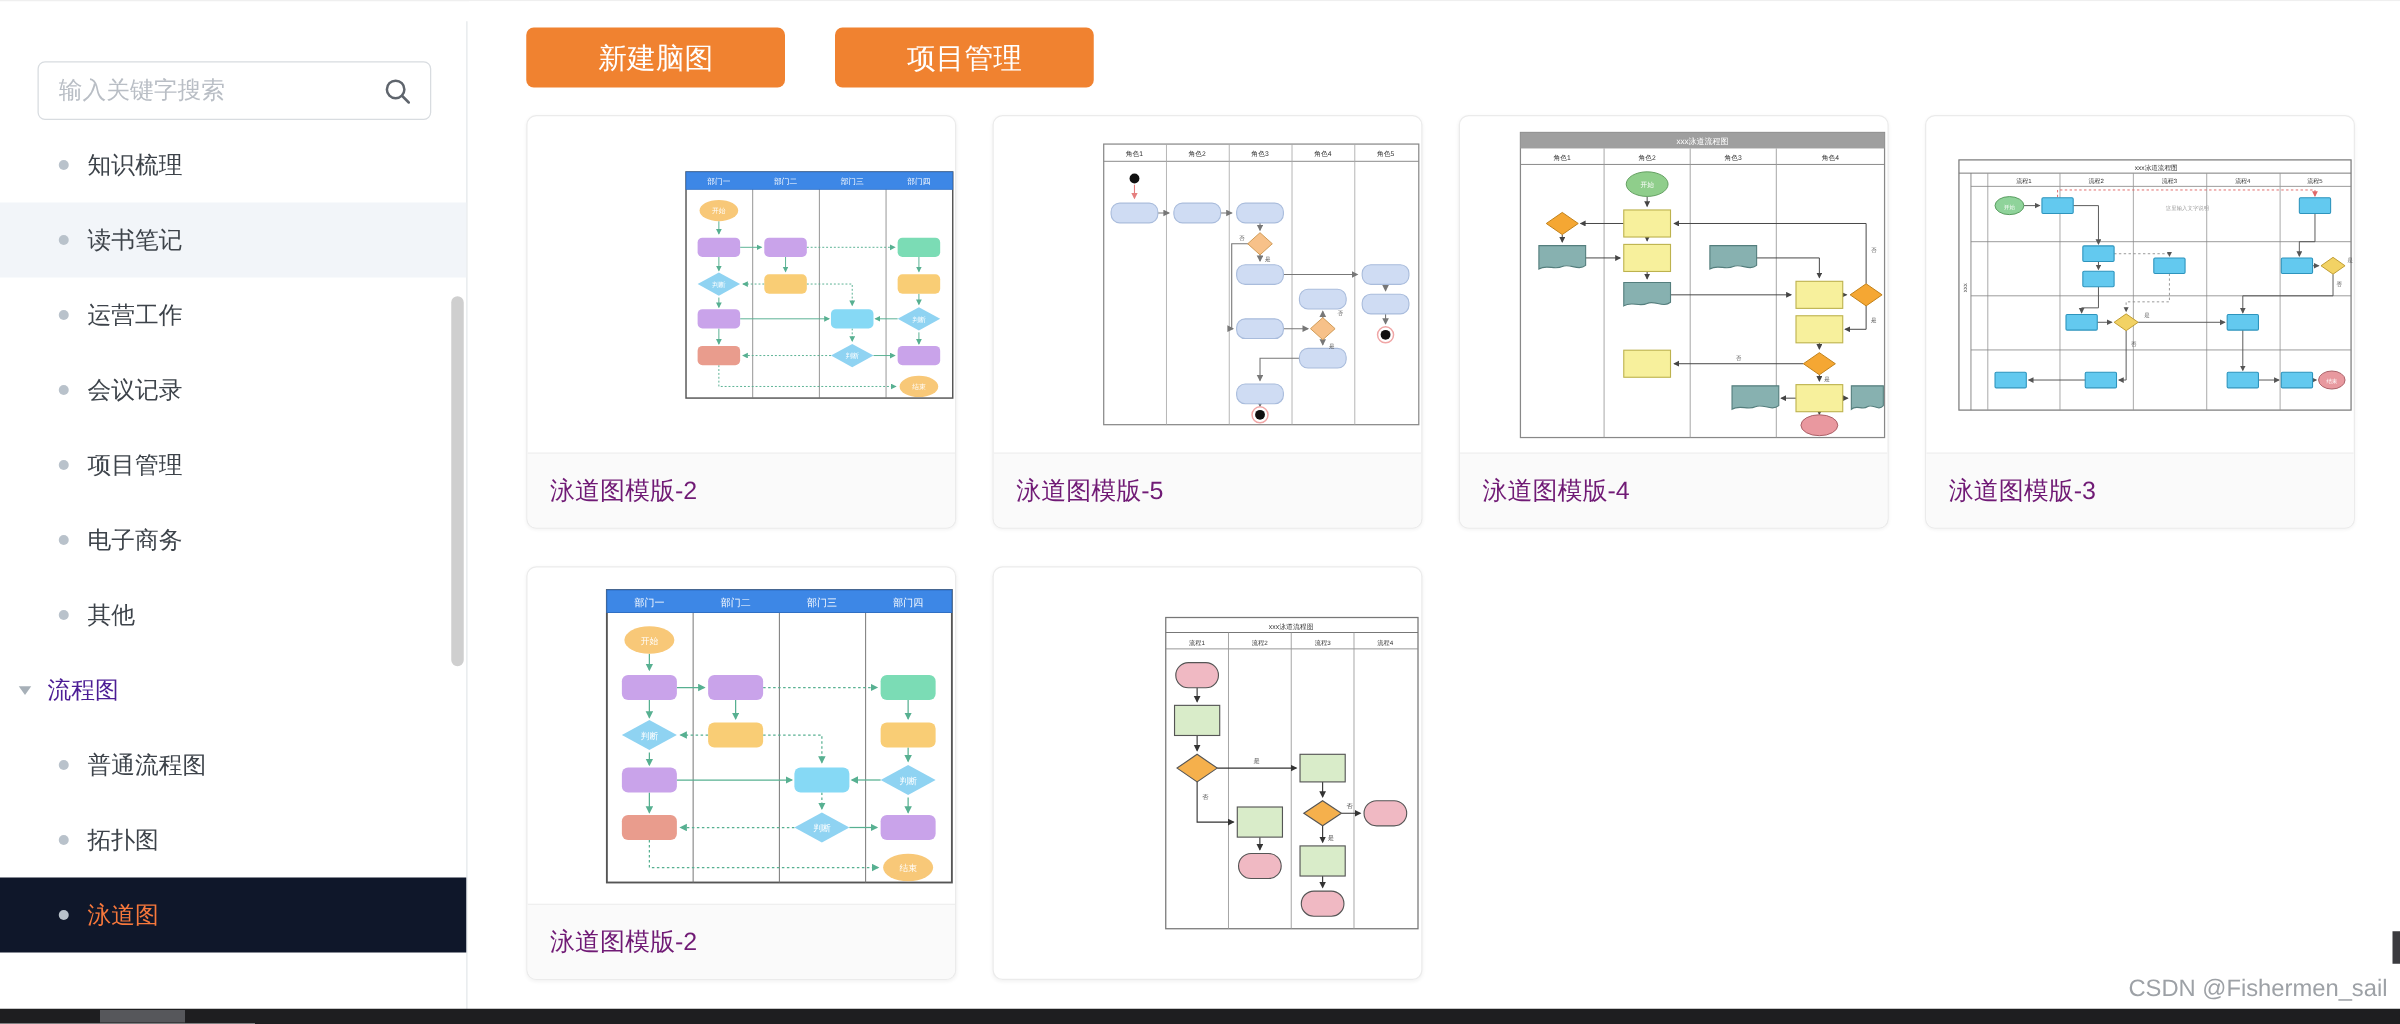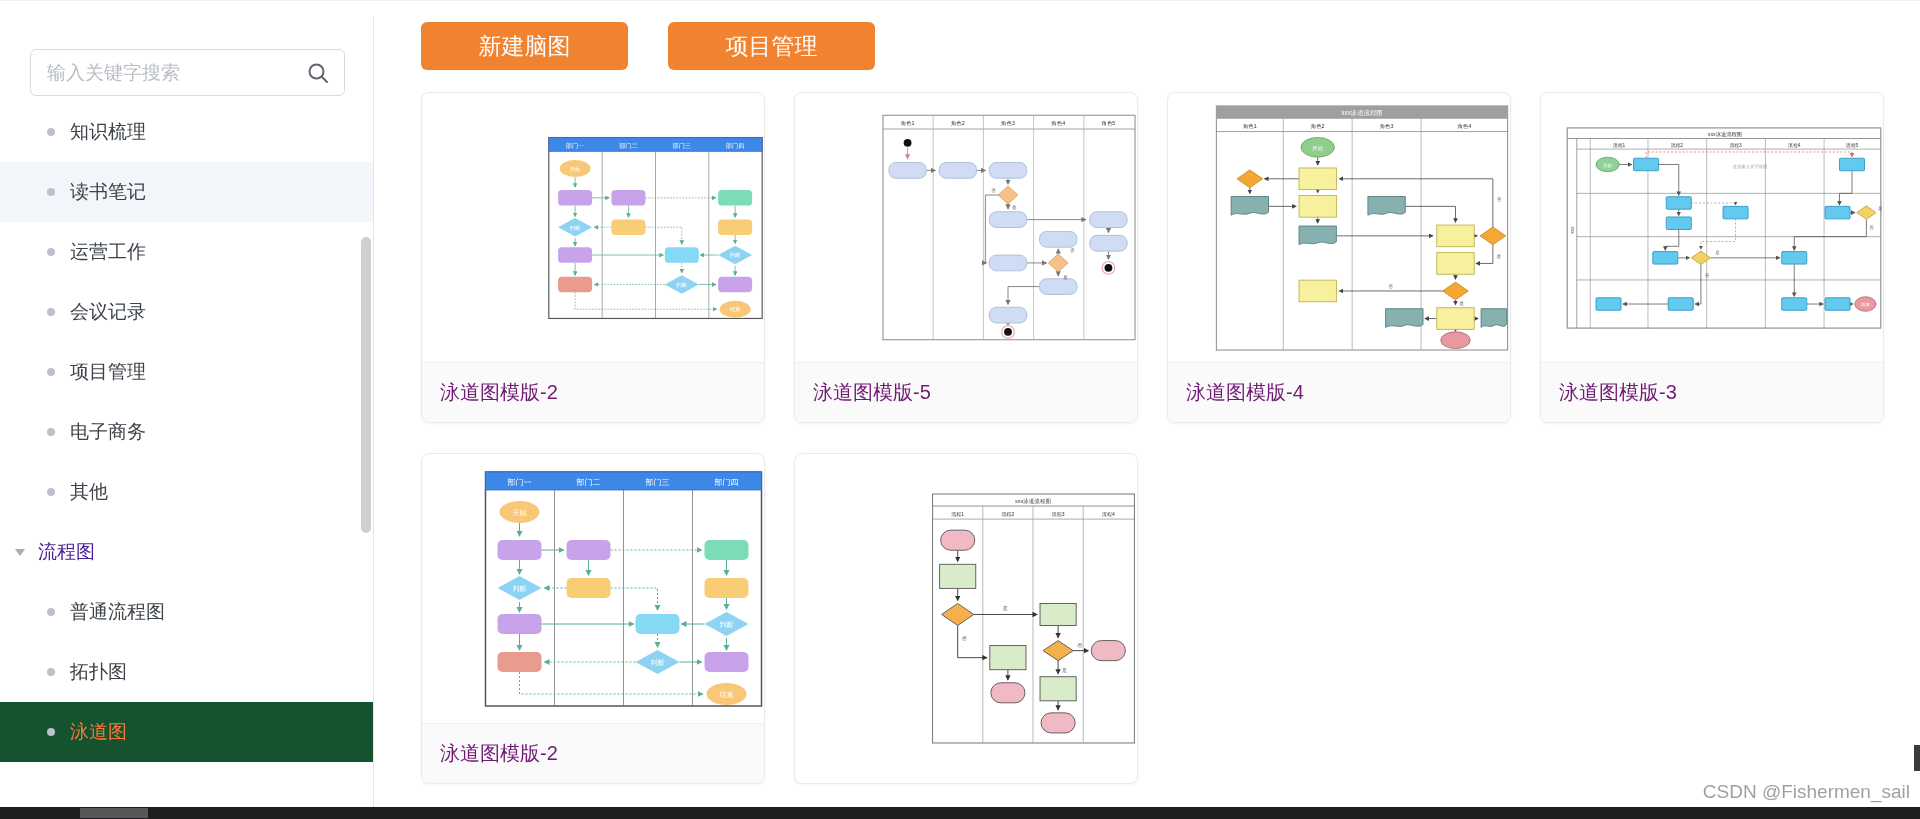--- a/index.html
+++ b/index.html
@@ -14,21 +14,21 @@
     border-radius:6px; display:flex; align-items:center; padding:0 14px 0 16px; }
   .search-box input { flex:1; border:none; outline:none; font-size:19px; color:#444;
     font-family:inherit; background:transparent; }
   .search-box input::placeholder { color:#b9bec5; }
   .menu { margin-top:2px; }
   .menu-item { height:60px; display:flex; align-items:center; padding-left:47px;
     font-size:19px; color:#3d434a; cursor:pointer; }
   .menu-item .dot { width:8px; height:8px; border-radius:50%; background:#b9c2cb;
     margin-right:15px; flex:none; }
   .menu-item.hl-gray { background:#f2f5f9; }
-  .menu-item.hl-orange { background:#14532d; }
+  .menu-item.hl-orange { background:#0f172a; }
   .menu-item.hl-orange .label { color:#f7783c; }
   .menu-section { height:60px; display:flex; align-items:center; padding-left:14px;
     font-size:19px; color:#4c1d95; cursor:pointer; }
   .menu-section svg { margin-right:12px; flex:none; }
   .sb-scroll { position:absolute; right:2px; top:220px; width:10px; height:296px;
     background:#cfcfcf; border-radius:5px; }
 
   
   .main { position:absolute; left:375px; top:0; right:0; height:807px; background:#fff;
     padding:21px 0 0 46px; }

